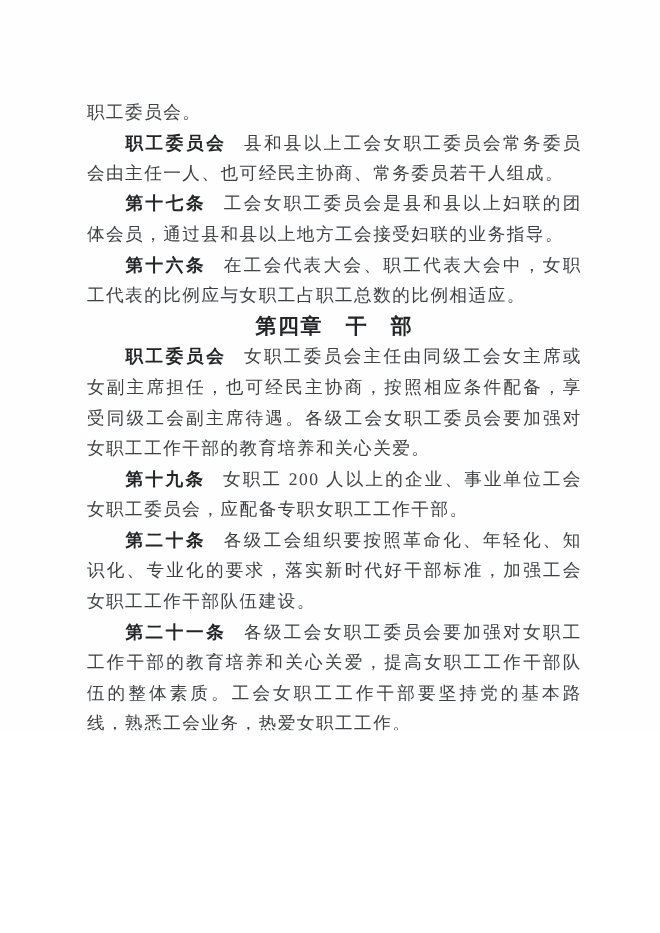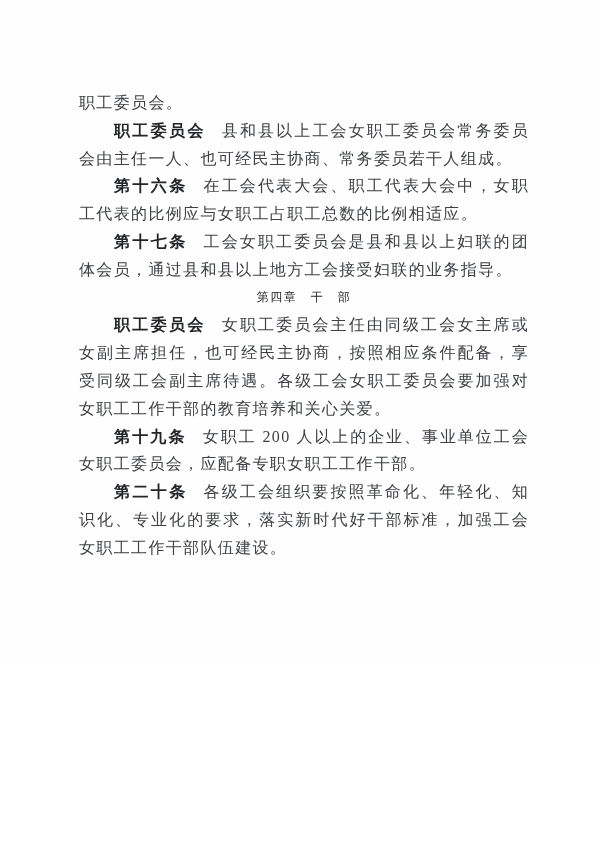--- a/index.html
+++ b/index.html
@@ -39,23 +39,23 @@
     font-weight: bold;
     color: #232528;
     letter-spacing: 1.6px;
     margin-right: 16px;
   }
   .chapter {
     margin: 35px 0 0 0;
     padding: 0;
     text-indent: 0 !important;
     text-align: center;
-    font-size: 12px;
+    font-size: 19px;
     line-height: 27.8px;
-    font-weight: normal;
+    font-weight: bold;
     letter-spacing: 1.5px;
     color: #232528;
   }
   .footer {
     position: absolute;
     left: 92px;
     top: 748px;
     display: flex;
     align-items: center;
     gap: 9px;
@@ -73,32 +73,33 @@
 <body>
 
 <div class="page">
 
   <div class="content">
 
     <p class="cont"><span>职工委员会。</span></p>
 
     <p class="art"><span class="artnum">职工委员会</span><span>县和县以上工会女职工委员会常务委员会由主任一人、也可经民主协商、常务委员若干人组成。</span></p>
 
+    <p class="art"><span class="artnum">第十七条</span><span>工会女职工委员会是县和县以上妇联的团体会员，通过县和县以上地方工会接受妇联的业务指导。</span></p>
+
     <p class="art"><span class="artnum">第十六条</span><span>在工会代表大会、职工代表大会中，女职工代表的比例应与女职工占职工总数的比例相适应。</span></p>
-
-    <p class="art"><span class="artnum">第十七条</span><span>工会女职工委员会是县和县以上妇联的团体会员，通过县和县以上地方工会接受妇联的业务指导。</span></p>
 
     <p class="chapter">第四章　干　部</p>
 
     <p class="art"><span class="artnum">职工委员会</span><span>女职工委员会主任由同级工会女主席或女副主席担任，也可经民主协商，按照相应条件配备，享受同级工会副主席待遇。各级工会女职工委员会要加强对女职工工作干部的教育培养和关心关爱。</span></p>
 
     <p class="art"><span class="artnum">第十九条</span><span>女职工 200 人以上的企业、事业单位工会女职工委员会，应配备专职女职工工作干部。</span></p>
 
     <p class="art"><span class="artnum">第二十条</span><span>各级工会组织要按照革命化、年轻化、知识化、专业化的要求，落实新时代好干部标准，加强工会女职工工作干部队伍建设。</span></p>
 
+    <p class="art"><span class="artnum">第二十一条</span><span>各级工会女职工委员会要加强对女职工工作干部的教育培养和关心关爱，提高女职工工作干部队伍的整体素质。工会女职工工作干部要坚持党的基本路线，熟悉工会业务，热爱女职工工作。</span></p>
 
   </div>
 
   <div class="footer">
     <span>—</span>
     <span class="pageno">6</span>
     <span>—</span>
   </div>
 
 </div>

